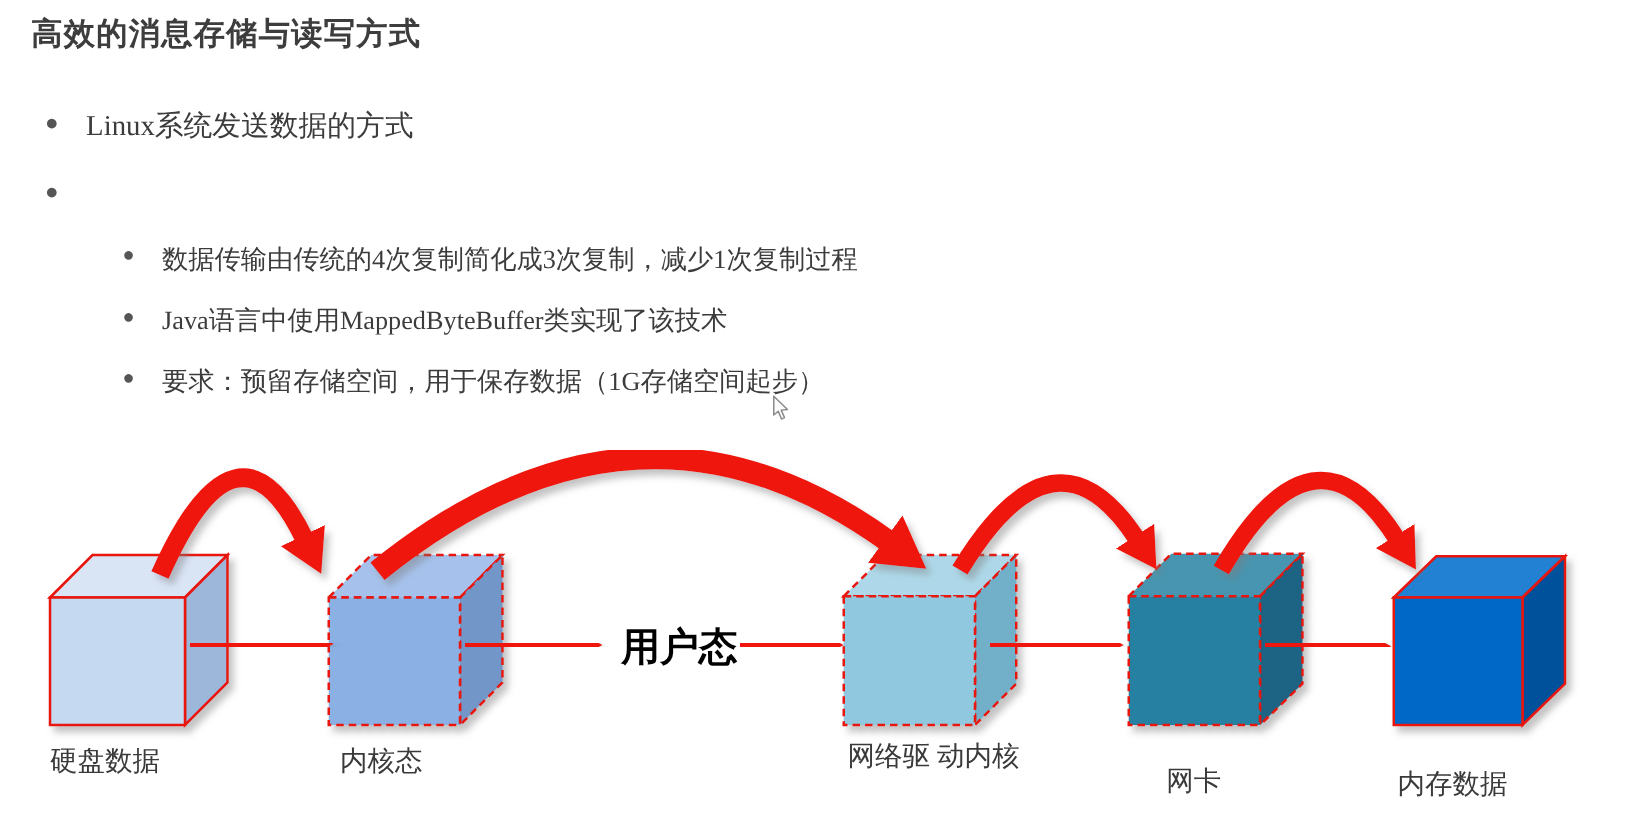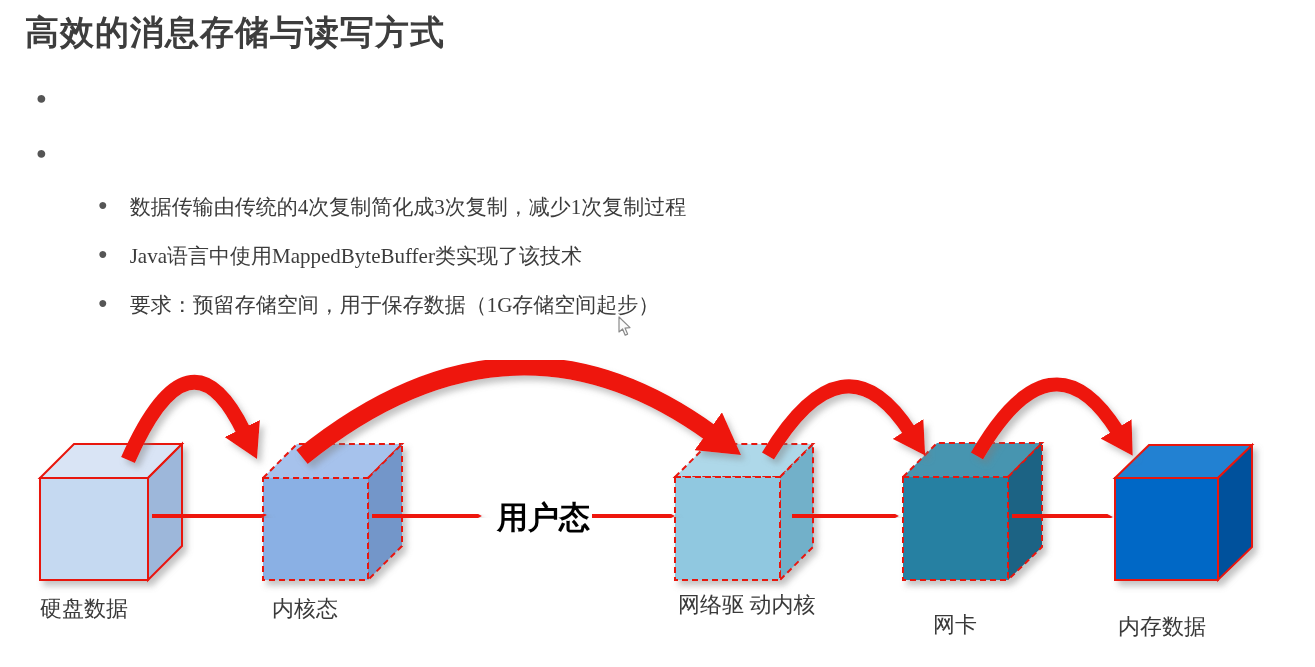--- a/index.html
+++ b/index.html
@@ -2,21 +2,21 @@
 <html><head>
 <meta charset="utf-8">
 <style>
   html,body{margin:0;padding:0;}
   body{
     width:1315px;height:667px;position:relative;background:#ffffff;
     font-family:"Liberation Serif","DejaVu Serif",serif;overflow:hidden;
   }
   .slide-title{
     position:absolute;left:25px;top:10px;margin:0;
-    font-size:34px;font-weight:bold;color:#3d3d3d;letter-spacing:1px;
+    font-size:25px;font-weight:bold;color:#3d3d3d;letter-spacing:1px;
   }
   .bullet{position:absolute;display:flex;align-items:flex-start;color:#3c3c3c;}
   .bullet .dot{color:#555;margin-right:0;flex:0 0 auto;}
   .lvl1{left:36px;font-size:23px;}
   .lvl1 .dot{font-size:18px;margin-top:3px;margin-right:22px;}
   .lvl2{left:98px;font-size:21px;}
   .lvl2 .dot{font-size:16px;margin-top:3px;margin-right:22px;}
   .diagram-svg{position:absolute;left:0;top:360px;}
   .cube-face{stroke:#e8140c;stroke-width:2;}
   .solid .cube-face{stroke-dasharray:none;}
@@ -32,20 +32,21 @@
   .arrow{fill:none;}
   .cursor{position:absolute;left:616px;top:316px;}
 </style>
 </head>
 <body>
 
 <h1 class="slide-title">高效的消息存储与读写方式</h1>
 
 <div class="bullet lvl1" style="top:85px">
   <span class="dot">●</span>
+  <span>Linux系统发送数据的方式</span>
 </div>
 <div class="bullet lvl1" style="top:140px">
   <span class="dot">●</span>
 </div>
 <div class="bullet lvl2" style="top:193px">
   <span class="dot">●</span>
   <span>数据传输由传统的4次复制简化成3次复制，减少1次复制过程</span>
 </div>
 <div class="bullet lvl2" style="top:242px">
   <span class="dot">●</span>

